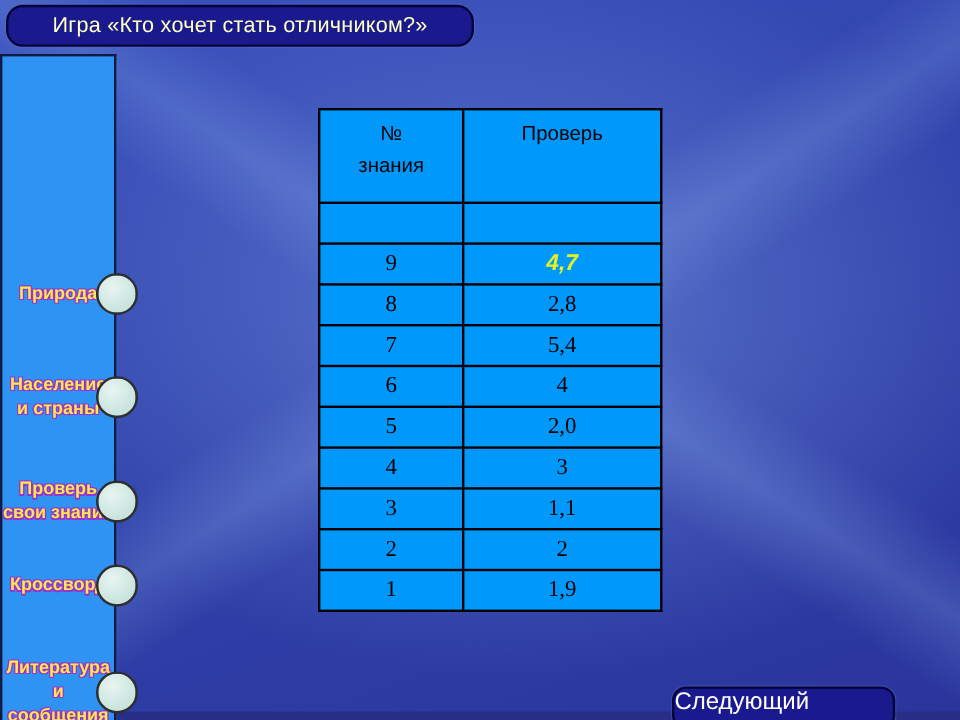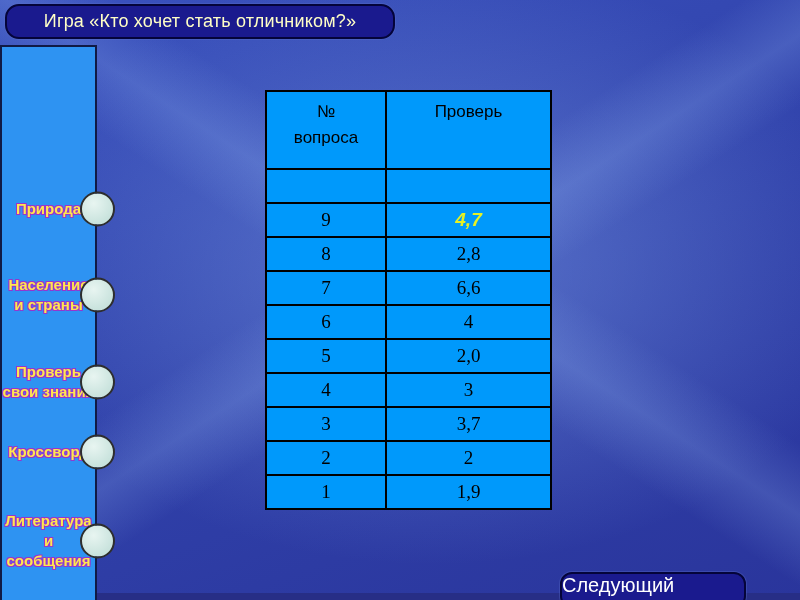--- a/index.html
+++ b/index.html
@@ -37,21 +37,21 @@
 
   
   .sidebar {
     position:absolute; left:0; top:45px; width:97px; height:555px;
     background:var(--sidebar-bg,#2E93F2);
     border-top:2px solid #101A45; border-right:2px solid #101A45; border-left:2px solid #101A45;
   }
   .side-item {
     position:absolute; left:0; width:100%;
     display:flex; align-items:center; justify-content:center;
-    text-align:center; cursor:pointer;
+    text-align:center; cursor:pointer;margin-top:36px;
   }
   .side-item:nth-child(1){ top:146px; height:32px; }
   .side-item:nth-child(2){ top:226px; height:44px; }
   .side-item:nth-child(3){ top:303px; height:64px; }
   .side-item:nth-child(4){ top:389px; height:32px; }
   .side-item:nth-child(5){ top:461px; height:66px;text-align:center; }
   .side-label {
     font-weight:bold; font-size:15px; line-height:1.32;
     color:var(--sidebar-text,#FFE74F);
     text-shadow:
@@ -138,21 +138,21 @@
   </div>
 
 <table class="score-table">
   <colgroup>
       <col class="c1">
       <col class="c2">
     </colgroup>
   <thead>
     <tr>
       <th>
-        <span class="th-inner">№ вопроса</span>
+        <span class="th-inner">№ знания</span>
       </th>
       <th>
         <span class="th-inner">Проверь</span>
       </th>
     </tr>
   </thead>
   <tbody>
       <tr>
         <td></td>
         <td></td>
@@ -160,37 +160,37 @@
       <tr>
         <td>9</td>
         <td class="highlight">4,7</td>
       </tr>
       <tr>
         <td>8</td>
         <td>2,8</td>
       </tr>
       <tr>
         <td>7</td>
-        <td>6,6</td>
+        <td>5,4</td>
       </tr>
       <tr>
         <td>6</td>
         <td>4</td>
       </tr>
       <tr>
         <td>5</td>
         <td>2,0</td>
       </tr>
       <tr>
         <td>4</td>
         <td>3</td>
       </tr>
       <tr>
         <td>3</td>
-        <td>3,7</td>
+        <td>1,1</td>
       </tr>
       <tr>
         <td>2</td>
         <td>2</td>
       </tr>
       <tr>
         <td>1</td>
         <td>1,9</td>
       </tr>
     </tbody>

